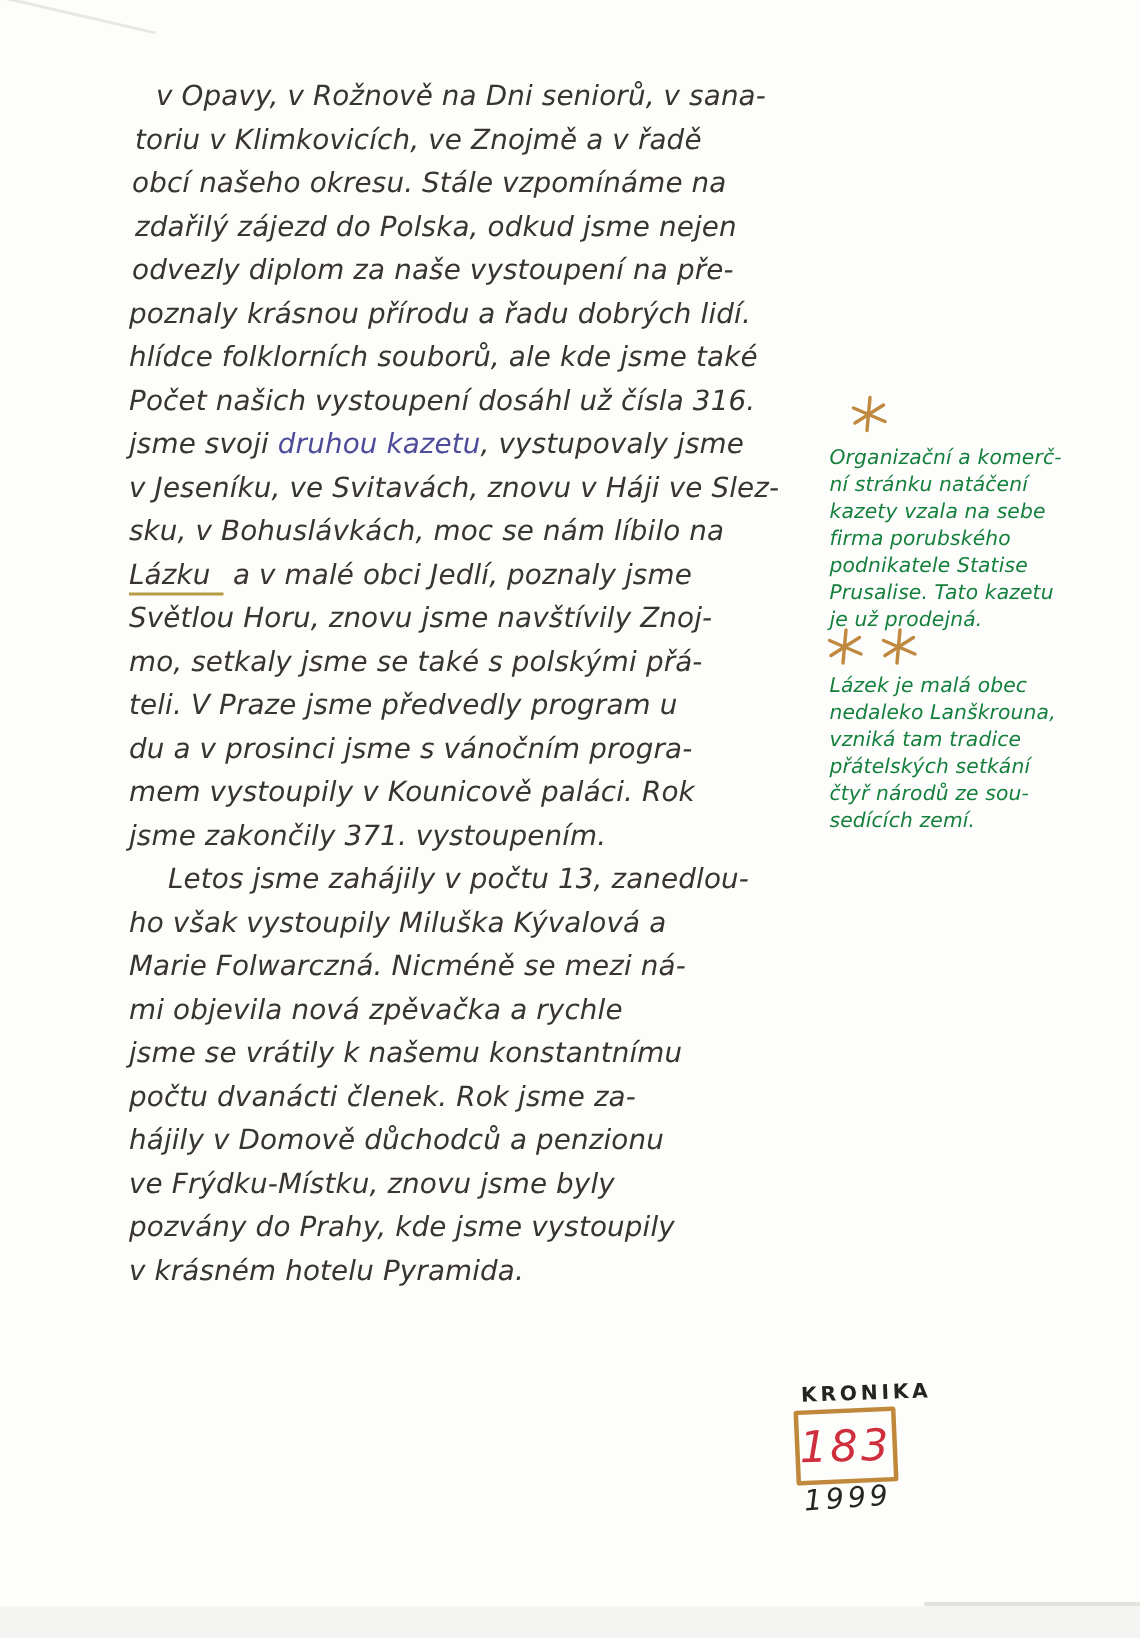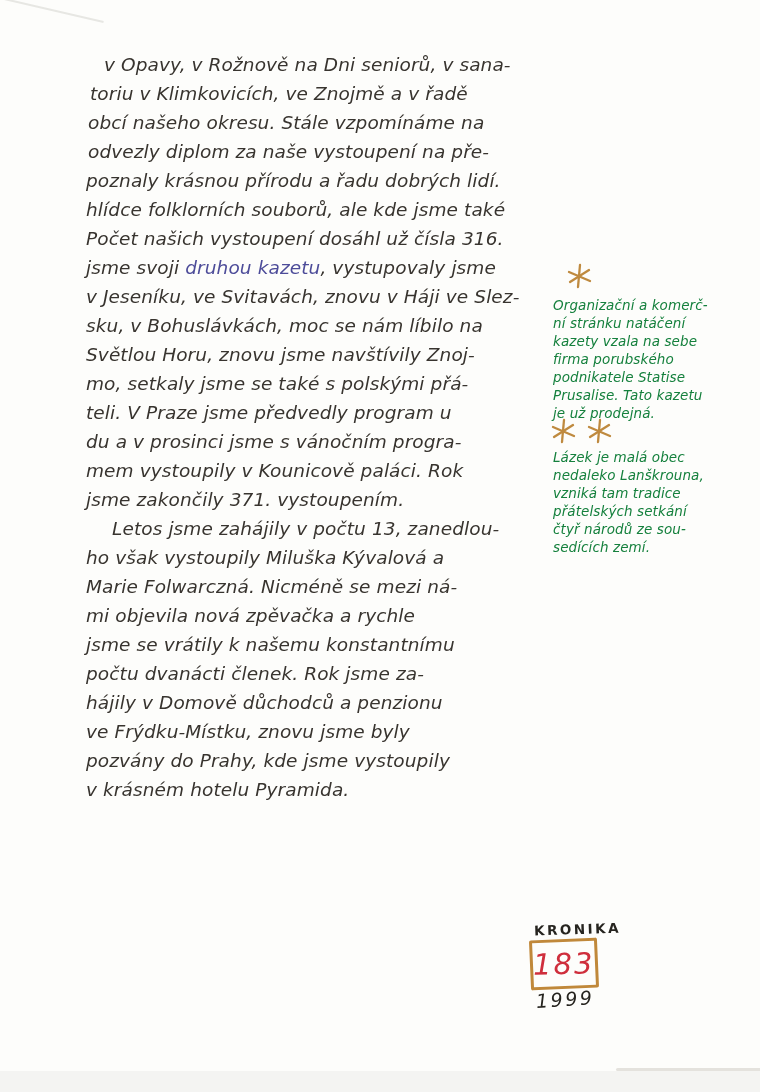--- a/index.html
+++ b/index.html
@@ -87,27 +87,29 @@
 
 <div class="page">
 
   <div class="corner-streak"></div>
   <div class="bottom-streak"></div>
 
   <div class="main-text" id="main-text">
       <div class="line" style="padding-left: 18px;"><span>v Opavy, v Rožnově na Dni seniorů, v sana-</span></div>
       <div class="line" style="padding-left: 4px;"><span>toriu v Klimkovicích, ve Znojmě a v řadě</span></div>
       <div class="line" style="padding-left: 2px;"><span>obcí našeho okresu. Stále vzpomínáme na</span></div>
+      <div class="line" style="padding-left: 4px;"><span>zdařilý zájezd do Polska, odkud jsme nejen</span></div>
       <div class="line" style="padding-left: 2px;"><span>odvezly diplom za naše vystoupení na pře-</span></div>
       <div class="line"><span>poznaly krásnou přírodu a řadu dobrých lidí.</span></div>
       <div class="line"><span>hlídce folklorních souborů, ale kde jsme také</span></div>
       <div class="line"><span>Počet našich vystoupení dosáhl už čísla 316.</span></div>
       <div class="line"><span>jsme svoji </span><span class="seg-blue">druhou kazetu</span><span>, vystupovaly jsme</span></div>
       <div class="line"><span>v Jeseníku, ve Svitavách, znovu v Háji ve Slez-</span></div>
       <div class="line"><span>sku, v Bohuslávkách, moc se nám líbilo na</span></div>
+      <div class="line"><span class="seg-underline">Lázku</span><span> a v malé obci Jedlí, poznaly jsme</span></div>
       <div class="line"><span>Světlou Horu, znovu jsme navštívily Znoj-</span></div>
       <div class="line"><span>mo, setkaly jsme se také s polskými přá-</span></div>
       <div class="line"><span>teli. V Praze jsme předvedly program u</span></div>
       <div class="line"><span>du a v prosinci jsme s vánočním progra-</span></div>
       <div class="line"><span>mem vystoupily v Kounicově paláci. Rok</span></div>
       <div class="line"><span>jsme zakončily 371. vystoupením.</span></div>
       <div class="line" style="padding-left: 26px;"><span>Letos jsme zahájily v počtu 13, zanedlou-</span></div>
       <div class="line"><span>ho však vystoupily Miluška Kývalová a</span></div>
       <div class="line"><span>Marie Folwarczná. Nicméně se mezi ná-</span></div>
       <div class="line"><span>mi objevila nová zpěvačka a rychle</span></div>

